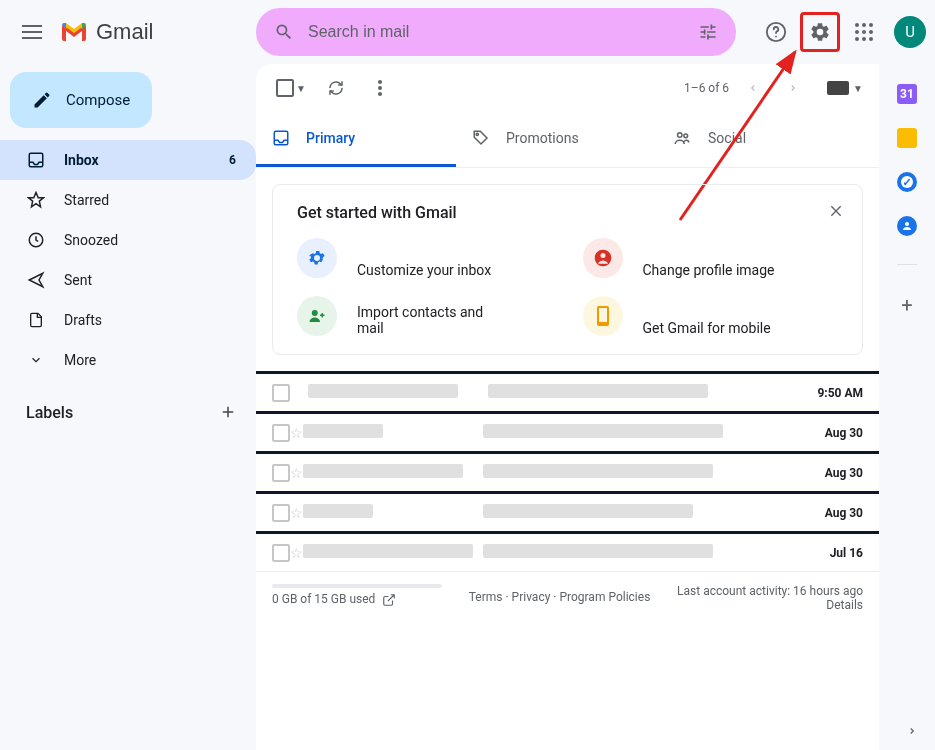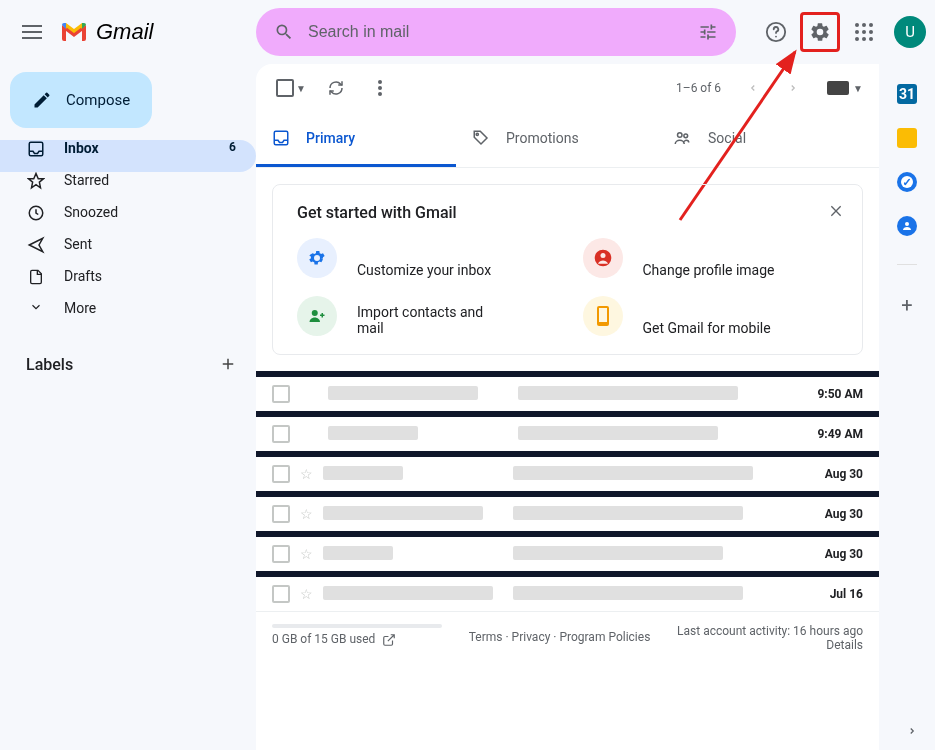--- a/index.html
+++ b/index.html
@@ -21,21 +21,21 @@
     padding: 0 8px;
   }
   .hdr-left { display:flex; align-items:center; width:248px; }
   .hamburger {
     width:48px; height:48px; display:flex; align-items:center; justify-content:center;
     border-radius:50%; cursor:pointer;
   }
   .logo {
     display:flex; align-items:center; gap:8px; padding-left:4px;
   }
-  .gmail-text { font-size:22px; color:#000000; font-family: 'Product Sans', Arial, sans-serif; font-style: italic;}
+  .gmail-text { font-size:22px; color:#404040; font-family: 'Product Sans', Arial, sans-serif;}
   .search-bar {
     flex:1; max-width:480px; height:48px; background:#f0abfc; border-radius:24px;
     display:flex; align-items:center; padding:0 8px;
     gap:4px;
   }
   .search-icon-btn, .tune-btn {
     width:40px; height:40px; display:flex; align-items:center; justify-content:center;
     border-radius:50%; cursor:pointer; color:#5f6368;
   }
   .search-input {
@@ -59,39 +59,39 @@
   
   .body-row { display:flex; height:calc(750px - 64px);}
   .sidebar { width:256px; padding-top:8px; }
   .compose {
     margin:0 0 12px 10px; height:56px; padding:0 22px;
     background:#c2e7ff; border-radius:16px; display:inline-flex; align-items:center; gap:14px;
     font-size:15px; color:#001d35; cursor:pointer;
   }
   .nav {}
   .nav-item {
-    height:32px; display:flex; align-items:flex-start; padding:0 12px 0 26px;
+    height:40px; display:flex; align-items:center; padding:0 12px 0 26px;
     border-radius:0 16px 16px 0; cursor:pointer; font-size:14px; color:#202124; gap:18px;
   }
   .nav-item.active { background:#d3e3fd; font-weight:700; color:#001d35;}
   .nav-item .count { margin-left:auto; font-size:12px; font-weight:700; color:#001d35; padding-right:8px;}
   .nav-icon { width:20px; display:flex; justify-content:center; color:#202124;}
   .labels-row { display:flex; align-items:center; justify-content:space-between; padding:18px 14px 0 26px; }
   .labels-row .lbl { font-size:16px; font-weight:500; color:#202124;}
   .labels-row .add { cursor:pointer; color:#444; width:28px;height:28px; display:flex;align-items:center;justify-content:center;}
 
   .main { flex:1; background:#fff; border-radius:16px 0 0 0; margin-right:56px; overflow:hidden; display:flex; flex-direction:column;}
   .toolbar {
     height:48px; display:flex; align-items:center; padding:0 16px; gap:8px;
   }
   .select-box { display:flex; align-items:center; gap:2px; cursor:pointer; padding:4px;}
   .tiny-check { width:18px;height:18px;border:2px solid #5f6368;border-radius:2px;}
   .caret-sm { color:#5f6368; font-size:10px;}
   .toolbar .spacer { flex:1;}
-  .paging { font-size:12px; color:#5f6368; margin-right:8px;}
+  .paging { font-size:12px; color:#5f6368; }
   .pag-btn{ width:32px; height:32px;display:flex;align-items:center;justify-content:center;color:#bdbdbd;cursor:pointer;}
   .input-mode{ display:flex; align-items:center; gap:4px; color:#5f6368; cursor:pointer;}
   .keyboard-icon{width:22px;height:14px;background:#444;border-radius:2px;}
 
   .tabs { display:flex; border-bottom:1px solid #eceff1; height:56px;}
   .tab { flex:0 0 200px; display:flex; align-items:center; gap:16px; padding:0 16px;
          color:#5f6368; font-size:14px; cursor:pointer; border-bottom:3px solid transparent;}
   .tab.active { color:#0b57d0; border-bottom-color:#0b57d0; font-weight:500;}
 
   .gs-card { margin:16px; border:1px solid #e8eaed; border-radius:8px; padding:18px 24px; position:relative;}
@@ -100,35 +100,35 @@
   .gs-grid { display:grid; grid-template-columns:1fr 1fr; row-gap:18px; column-gap:30px;}
   .gs-item { display:flex; align-items:flex-end; gap:20px; cursor:pointer;}
   .gs-circ { width:40px;height:40px;border-radius:50%; display:flex;align-items:center;justify-content:center;}
   .gs-circ.blue { background:#e8f0fe; color:#1a73e8;}
   .gs-circ.red  { background:#fce8e6; color:#d93025;}
   .gs-circ.green{ background:#e6f4ea; color:#1e8e3e;}
   .gs-circ.orange{ background:#fef7e0; color:#f29900;}
   .gs-text { font-size:14px; color:#202124; max-width:140px;}
 
   .mail-list { }
-  .mail-row { height:40px; display:flex; align-items:center; padding:0 16px; gap:10px;
-              border-top:6px solid #0f172a; font-size:14px; cursor:pointer;justify-content:center;}
+  .mail-row { height:40px; display:flex; align-items:center; padding:0 16px; 
+              border-top:3px solid #0f172a; font-size:14px; cursor:pointer;justify-content:center;}
   .mail-row .ck { width:18px; height:18px; border:2px solid #c4c7c5; border-radius:2px;}
   .mail-row .st { color:#c4c7c5;}
   .mail-row .sender { width:180px;}
   .mail-row .subj { flex:1;}
   .mail-row .time { width:70px; text-align:right; font-size:12px; color:#202124; font-weight:700;}
   .blur { display:inline-block; background:#e0e0e0; height:14px; border-radius:2px;}
 
   .sidepanel {
     position:absolute; right:0; top:64px; width:56px; height:calc(750px - 64px);
     display:flex; flex-direction:column; align-items:center; gap:24px; padding-top:20px;
   }
   .sp-item{ width:20px;height:20px; cursor:pointer; border-radius:3px; display:flex;align-items:center;justify-content:center;}
-  .sp-cal{ background:#0369a1; color:white; font-size:14px; font-weight:700;}
+  .sp-cal{ background:#8b5cf6; color:white; font-size:12px; font-weight:700;}
   .sp-keep{ background:#fbbc04;}
   .sp-tasks{ width:20px;height:20px;border-radius:50%; background:#1a73e8; position:relative;}
   .sp-tasks::after{content:"";position:absolute;inset:4px;background:#fff;border-radius:50%;}
   .sp-tasks span{position:absolute;inset:0;display:flex;align-items:center;justify-content:center;color:#1a73e8;font-weight:700;font-size:11px;z-index:1;}
   .sp-contacts{ width:20px;height:20px;border-radius:50%;background:#1a73e8;color:white;display:flex;align-items:center;justify-content:center;}
   .sp-div { width:20px; height:1px; background:#e0e0e0; margin:4px 0;}
   .sp-plus { color:#5f6368; font-size:20px; cursor:pointer;}
   .sp-caret { position:absolute; bottom:12px; right:18px; color:#5f6368;}
 
   .footer { padding:12px 16px; font-size:12px; color:#5f6368; border-top:1px solid #eceff1; display:flex; gap:8px; flex-wrap:wrap;}
@@ -400,27 +400,20 @@
     <div class="mail-list">
       <div class="mail-row">
         <div class="ck"></div>
         <span style="width:18px"></span>
         <span class="sender"><span class="blur" style="width:150px"></span></span>
         <span class="subj"><span class="blur" style="width:220px"></span></span>
         <span class="time">9:50 AM</span>
       </div>
       <div class="mail-row">
         <div class="ck"></div>
-        <span style="width:18px"></span>
-        <span class="sender"><span class="blur" style="width:90px"></span></span>
-        <span class="subj"><span class="blur" style="width:200px"></span></span>
-        <span class="time">9:49 AM</span>
-      </div>
-      <div class="mail-row">
-        <div class="ck"></div>
         <span class="st">☆</span>
         <span class="sender"><span class="blur" style="width:80px"></span></span>
         <span class="subj"><span class="blur" style="width:240px"></span></span>
         <span class="time">Aug 30</span>
       </div>
       <div class="mail-row">
         <div class="ck"></div>
         <span class="st">☆</span>
         <span class="sender"><span class="blur" style="width:160px"></span></span>
         <span class="subj"><span class="blur" style="width:230px"></span></span>

